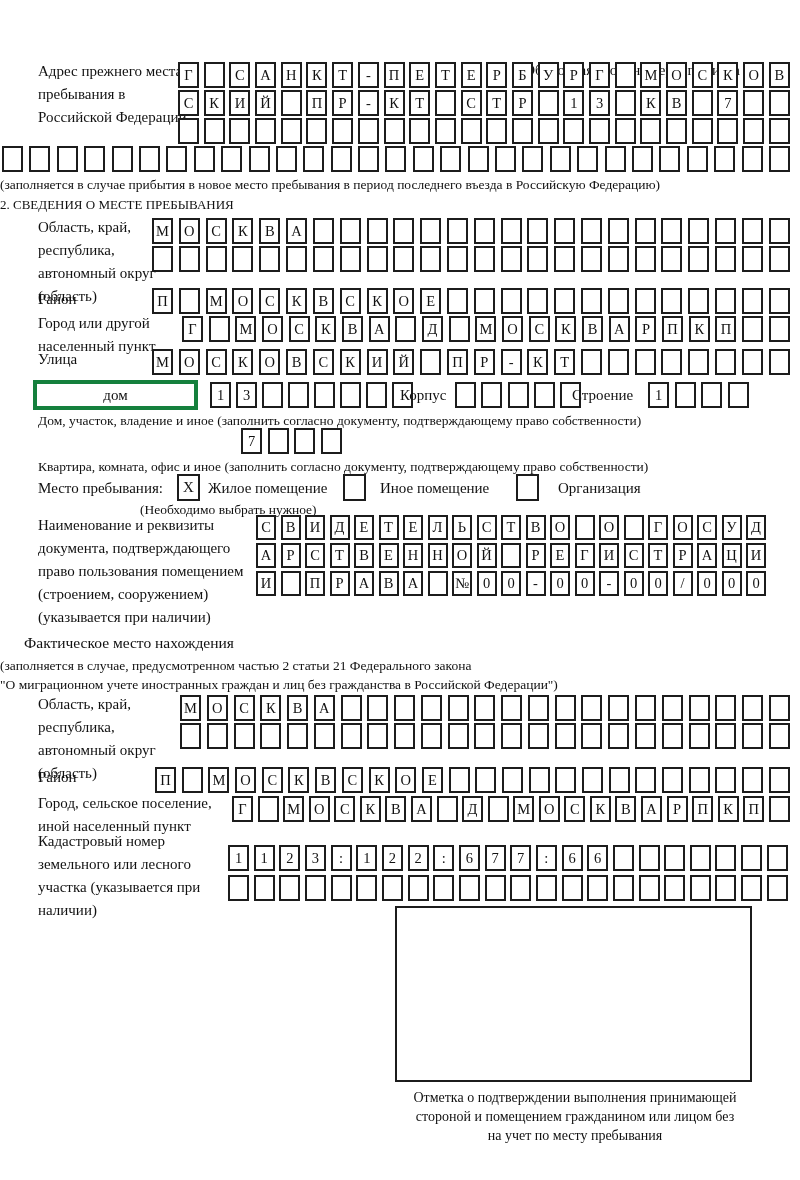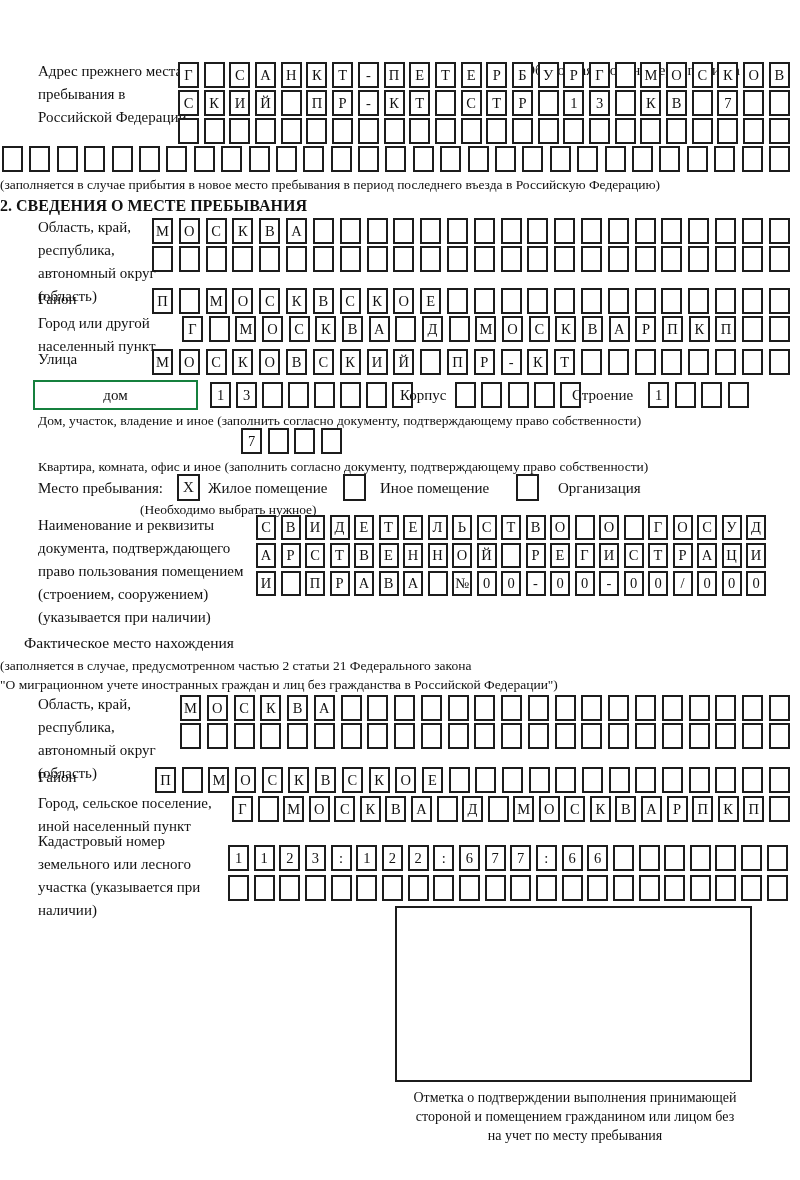--- a/index.html
+++ b/index.html
@@ -7,30 +7,30 @@
     position:relative;width:800px;height:1180px;background:#fff;
     font-family:"Liberation Serif","DejaVu Serif",serif;color:#111;
     overflow:hidden;
   }
   .abs{position:absolute;}
   .lbl{font-size:15px;line-height:23px;}
   .note{font-size:13.5px;line-height:18px;}
   .center{text-align:left;}
   .right{text-align:right;margin-top:37px;}
   .bold{font-weight:normal;padding-left:24px;}
-  .title{font-size:16px;font-weight:bold;}
+  .title{font-size:13px;font-weight:normal;}
   .cells{display:flex;justify-content:space-between;}
   .cell{
     box-sizing:border-box;width:21px;height:26px;border:2px solid #1c1c1c;
     display:flex;align-items:center;justify-content:center;
     font-size:14.5px;background:#fff;flex:0 0 auto;
   }
   .cells.sm .cell{width:20px;height:25px;}
   .wbox{
-    box-sizing:border-box;border:2px solid #15803d;height:30px;
+    box-sizing:border-box;border:4px solid #15803d;height:30px;
     display:flex;align-items:center;justify-content:center;font-size:15px;
   }
   .cbox{
     box-sizing:border-box;width:23px;height:27px;border:2px solid #1c1c1c;
     display:flex;align-items:center;justify-content:center;font-size:15px;
   }
   .markbox{box-sizing:border-box;border:2px solid #1c1c1c;background:#fff;}
 </style>
 </head>
 <body>

